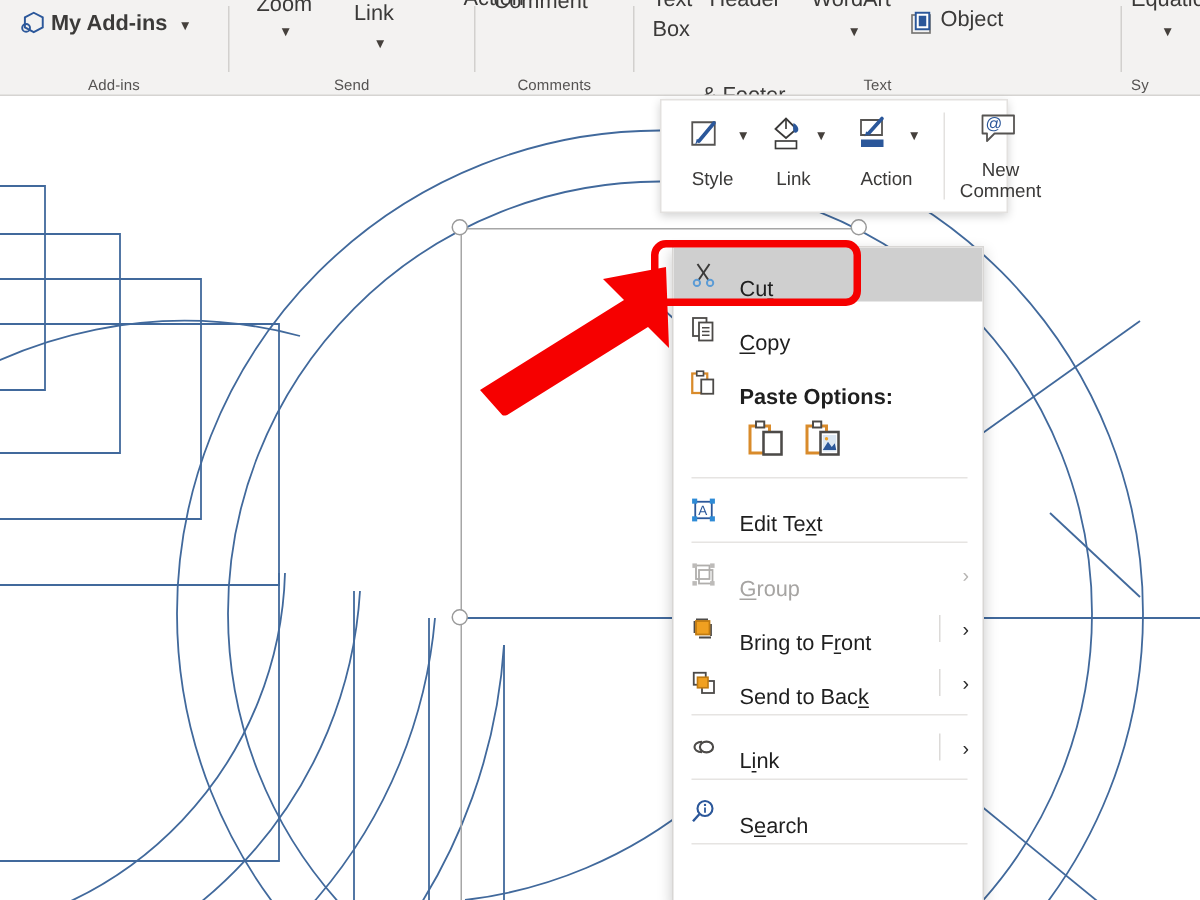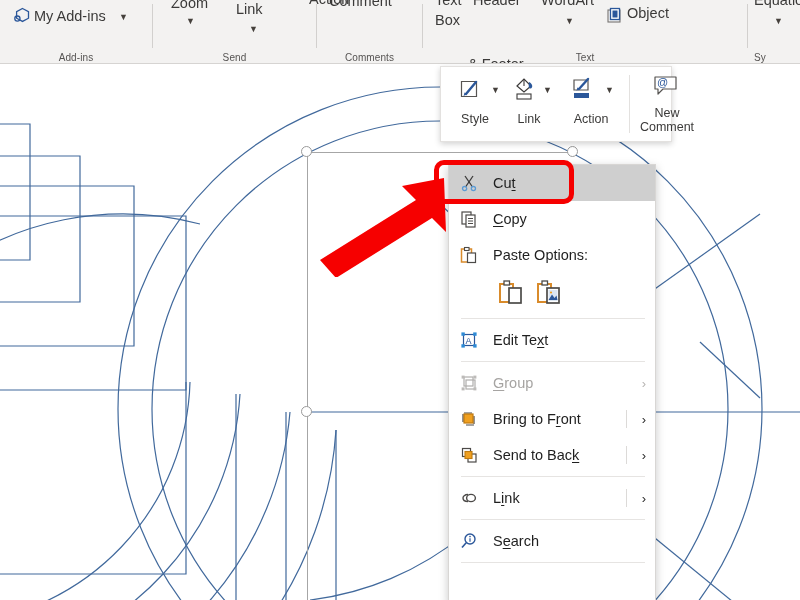--- a/index.html
+++ b/index.html
@@ -59,32 +59,32 @@
 
   
   #ctxmenu{
     position:absolute;left:448px;top:164px;width:208px;height:440px;
     background:#ffffff;border:1px solid #d8d6d4;
     box-shadow:0 3px 9px rgba(0,0,0,.22);
     box-sizing:border-box;
     overflow:hidden;
   }
   .mi{
-    position:relative;height:36px;display:flex;align-items:center;
+    position:relative;height:36px;display:flex;align-items:flex-end;
     font-size:14.5px;color:#1f1f1f;
   }
   .mi.hl{background:#cfcfcf;}
   .mi.disabled{color:#a6a4a2;}
   .mi-ico{
     position:absolute;left:8px;top:0;height:36px;width:24px;
     display:flex;align-items:center;justify-content:center;
   }
   .mi-txt{margin-left:44px;white-space:nowrap;}
   .mi-txt u{text-decoration:underline;text-underline-offset:1.5px;}
-  .mi-txt.bold{font-weight:normal;}
+  .mi-txt.bold{font-weight:bold;}
   .mi-arrow{
     position:absolute;right:9px;top:0;height:36px;
     display:flex;align-items:center;font-size:13px;color:#2b2b2b;
   }
   .mi-arrow.dis{color:#b7b5b3;}
   .mi-asep{
     position:absolute;right:28px;top:9px;width:1px;height:18px;background:#dcdad8;
   }
   .mdiv{height:1px;background:#e6e4e2;margin:3px 10px 3px 12px;}
   #pasterow{height:42px;position:relative;}
@@ -103,21 +103,21 @@
 
 <div id="ribbon">
 
   <div class="rb-group" style="left:0;width:152px;">
     <div class="rb-ico" style="left:12px;top:6px;">
       <svg width="22" height="22" viewBox="0 0 22 22">
         <path d="M10.5 2.5 L16.5 5.6 L16.5 12.2 L10.5 15.4 L4.6 12.2 L4.6 5.6 Z" fill="none" stroke="#2b579a" stroke-width="1.3"></path>
         <circle cx="5.4" cy="12.6" r="2.6" fill="none" stroke="#2b579a" stroke-width="1.3"></circle>
       </svg>
     </div>
-    <div class="rb-btn" style="left:34px;top:8px;">My Add-ins</div>
+    <div class="rb-btn" style="left:34px;top:8px;font-weight:bold;">My Add-ins</div>
     <div class="rb-chev" style="left:119px;top:12px;">▼</div>
     <div class="rb-gname">Add-ins</div>
   </div>
   <div class="rb-sep" style="left:152px;"></div>
 
   <div class="rb-group" style="left:153px;width:163px;">
     <div class="rb-btn" style="left:18px;top:-5px;">Zoom</div>
     <div class="rb-chev" style="left:33px;top:16px;">▼</div>
     <div class="rb-btn" style="left:83px;top:1px;">Link</div>
     <div class="rb-chev" style="left:96px;top:24px;">▼</div>

